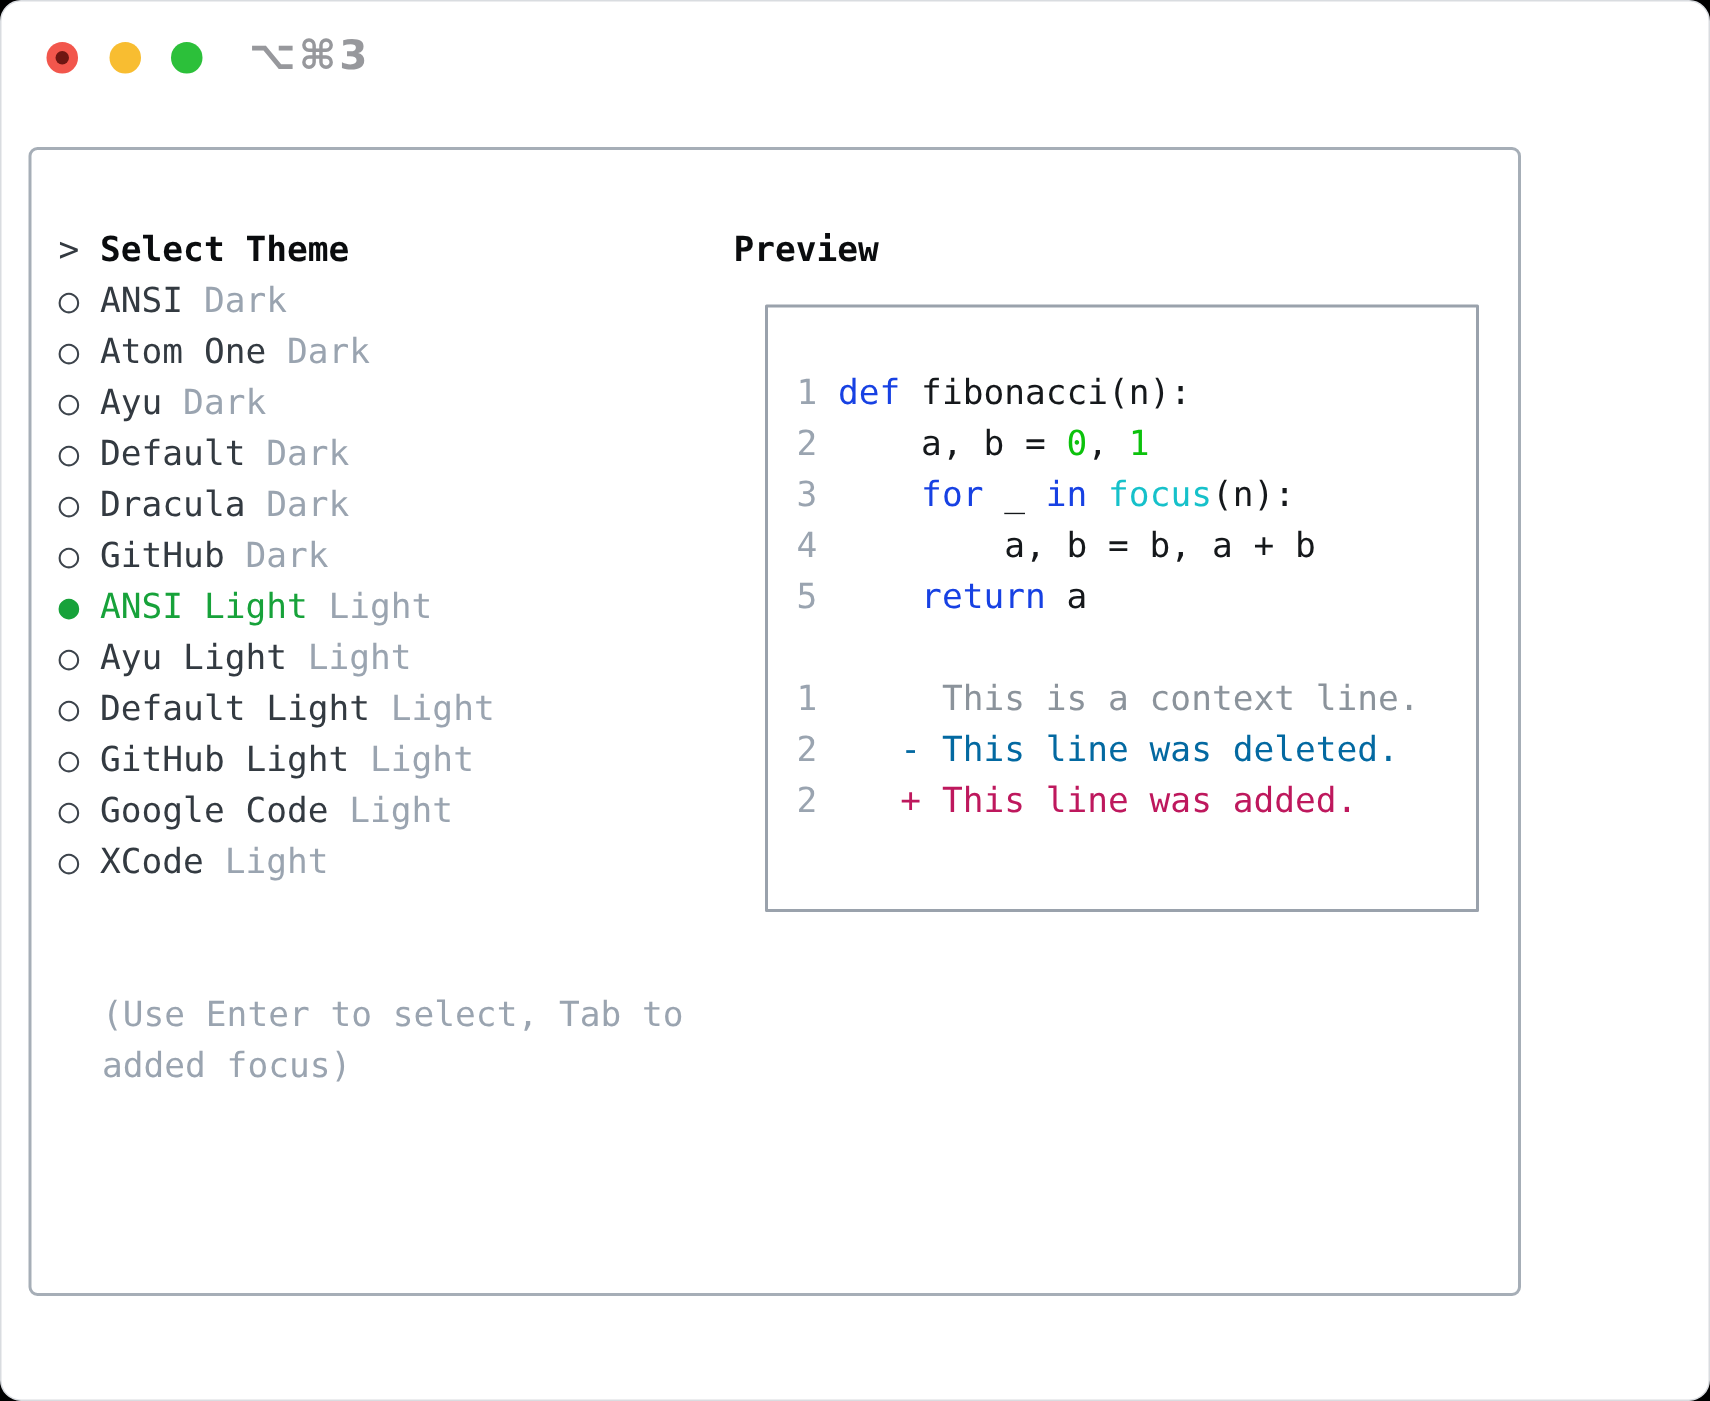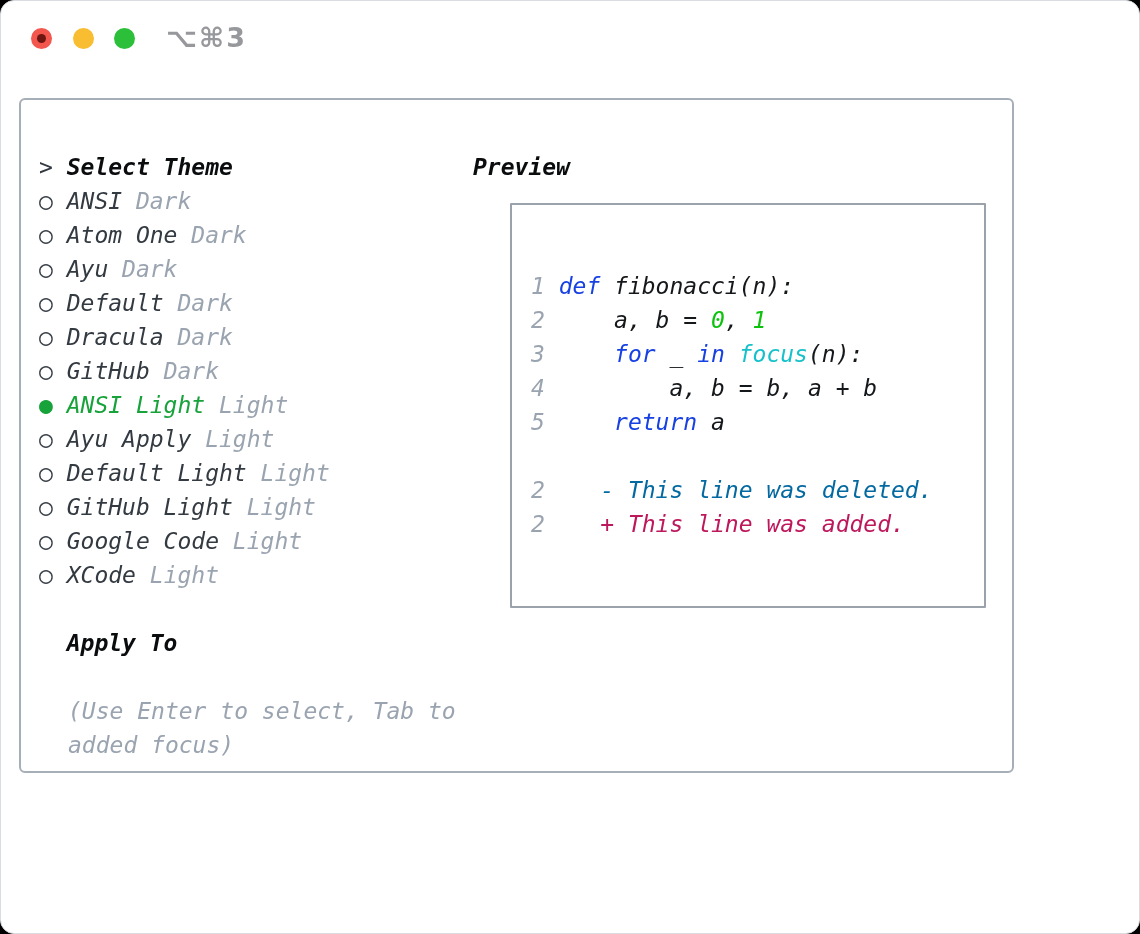--- a/index.html
+++ b/index.html
@@ -15,43 +15,42 @@
   .light.yellow{left:72px; background:#f8bd31;}
   .light.green{left:113px; background:#2cc03a;}
   .light .dot{position:absolute; left:6px; top:6px; width:9px; height:9px; border-radius:50%; background:#6e1612;}
   .window-title{
     position:absolute; left:165px; top:21px;
     font-family:"DejaVu Sans","Liberation Sans",sans-serif;
     font-size:27px; font-weight:bold; color:#97989c; letter-spacing:2px;
   }
   
   .main-box{
-    position:absolute; left:18px; top:97px; width:995px; height:675px;
+    position:absolute; left:18px; top:97px; width:995px; height:766px;
     border:2px solid #a6aeb7; border-radius:6px; box-sizing:border-box;
     background:#fff;
-    font-style:italic;
   }
   .row{height:34px; line-height:34px; font-size:23px; white-space:pre;}
   .spacer{height:34px;}
   .left-col{position:absolute; left:18px; top:50px;}
   .marker{display:inline-block; width:2ch; color:#3c434b;}
   .marker.sel{color:#17a23a;}
   .prompt{color:#343a41;}
   .hdr{font-weight:bold; color:#0a0c0e;}
   .iname{color:#333a41;}
   .theme-item.selected .iname{color:#17a23a;margin-top:28px;}
   .variant{color:#9aa4b0; margin-left:1ch;margin-top:25px;}
   .hint{color:#9aa4b0;margin-left:29px;}
   
-  .preview-hdr{position:absolute; left:452px; top:50px;}
+  .preview-hdr{position:absolute; left:468px; top:50px;}
   .preview-box{
     position:absolute; left:489px; top:103px; width:476px; height:405px;
     border:2px solid #9aa2ac; border-radius:1px; box-sizing:border-box; background:#fff;
   }
-  .code-block{position:absolute; left:19px; top:30px;}
+  .code-block{position:absolute; left:19px; top:6px;}
   .lineno{display:inline-block; width:2ch; color:#9aa4b0;}
   .tk-kw{color:#1741e3;}
   .tk-fn{color:#16c1ca;}
   .tk-num{color:#0cc20c;}
   .tk-pl{color:#15181b;}
   .tk-ctx{color:#8b939b;}
   .tk-del{color:#0369a1;}
   .tk-add{color:#be185d;}
 </style>
 </head>
@@ -71,43 +70,43 @@
     <div class="left-col">
       <div class="row"><span class="marker prompt">&gt;</span><span class="hdr">Select Theme</span></div>
       <div id="theme-list">
           <div class="row theme-item"><span class="marker">○</span><span class="iname">ANSI</span><span class="variant">Dark</span></div>
           <div class="row theme-item"><span class="marker">○</span><span class="iname">Atom One</span><span class="variant">Dark</span></div>
           <div class="row theme-item"><span class="marker">○</span><span class="iname">Ayu</span><span class="variant">Dark</span></div>
           <div class="row theme-item"><span class="marker">○</span><span class="iname">Default</span><span class="variant">Dark</span></div>
           <div class="row theme-item"><span class="marker">○</span><span class="iname">Dracula</span><span class="variant">Dark</span></div>
           <div class="row theme-item"><span class="marker">○</span><span class="iname">GitHub</span><span class="variant">Dark</span></div>
           <div class="row theme-item selected"><span class="marker sel">●</span><span class="iname">ANSI Light</span><span class="variant">Light</span></div>
-          <div class="row theme-item"><span class="marker">○</span><span class="iname">Ayu Apply</span><span class="variant">Light</span></div>
+          <div class="row theme-item"><span class="marker">○</span><span class="iname">Ayu Light</span><span class="variant">Light</span></div>
           <div class="row theme-item"><span class="marker">○</span><span class="iname">Default Light</span><span class="variant">Light</span></div>
           <div class="row theme-item"><span class="marker">○</span><span class="iname">GitHub Light</span><span class="variant">Light</span></div>
           <div class="row theme-item"><span class="marker">○</span><span class="iname">Google Code</span><span class="variant">Light</span></div>
           <div class="row theme-item"><span class="marker">○</span><span class="iname">XCode</span><span class="variant">Light</span></div>
         </div>
       <div class="spacer"></div>
-      <div class="row"><span class="marker"></span><span class="hdr">Apply To</span></div>
       <div class="spacer"></div>
       <div class="row hint">(Use Enter to select, Tab to</div>
       <div class="row hint">added focus)</div>
     </div>
 
     <div class="preview-hdr row"><span class="hdr">Preview</span></div>
 
     <div class="preview-box">
       <div class="code-block" id="code-block">
           <div class="spacer"></div>
           <div class="row"><span class="lineno">1</span><span class="tk-kw">def</span><span class="tk-pl"> fibonacci(n):</span></div>
           <div class="row"><span class="lineno">2</span><span class="tk-pl">    a, b = </span><span class="tk-num">0</span><span class="tk-pl">, </span><span class="tk-num">1</span></div>
           <div class="row"><span class="lineno">3</span><span class="tk-pl">    </span><span class="tk-kw">for</span><span class="tk-pl"> _ </span><span class="tk-kw">in</span><span class="tk-pl"> </span><span class="tk-fn">focus</span><span class="tk-pl">(n):</span></div>
           <div class="row"><span class="lineno">4</span><span class="tk-pl">        a, b = b, a + b</span></div>
           <div class="row"><span class="lineno">5</span><span class="tk-pl">    </span><span class="tk-kw">return</span><span class="tk-pl"> a</span></div>
           <div class="spacer"></div>
+          <div class="row"><span class="lineno">1</span><span class="tk-ctx">     This is a context line.</span></div>
           <div class="row"><span class="lineno">2</span><span class="tk-del">   - This line was deleted.</span></div>
           <div class="row"><span class="lineno">2</span><span class="tk-add">   + This line was added.</span></div>
         </div>
     </div>
 
   </div>
 </div>
 
 </body></html>

